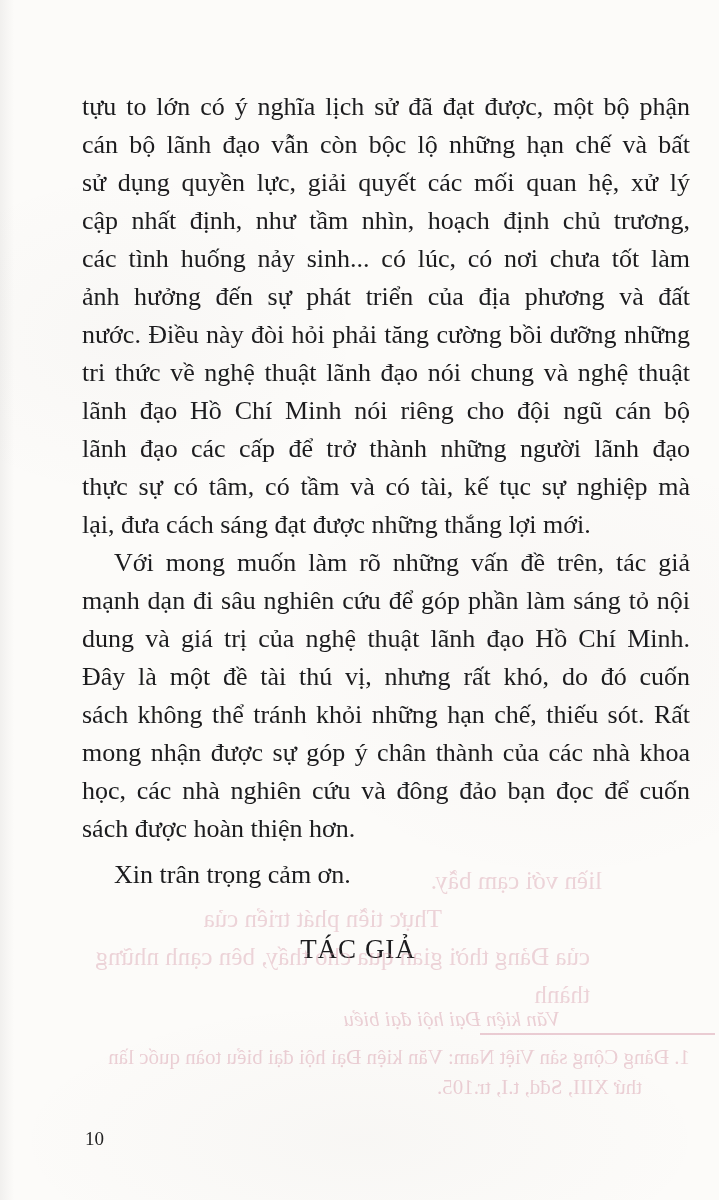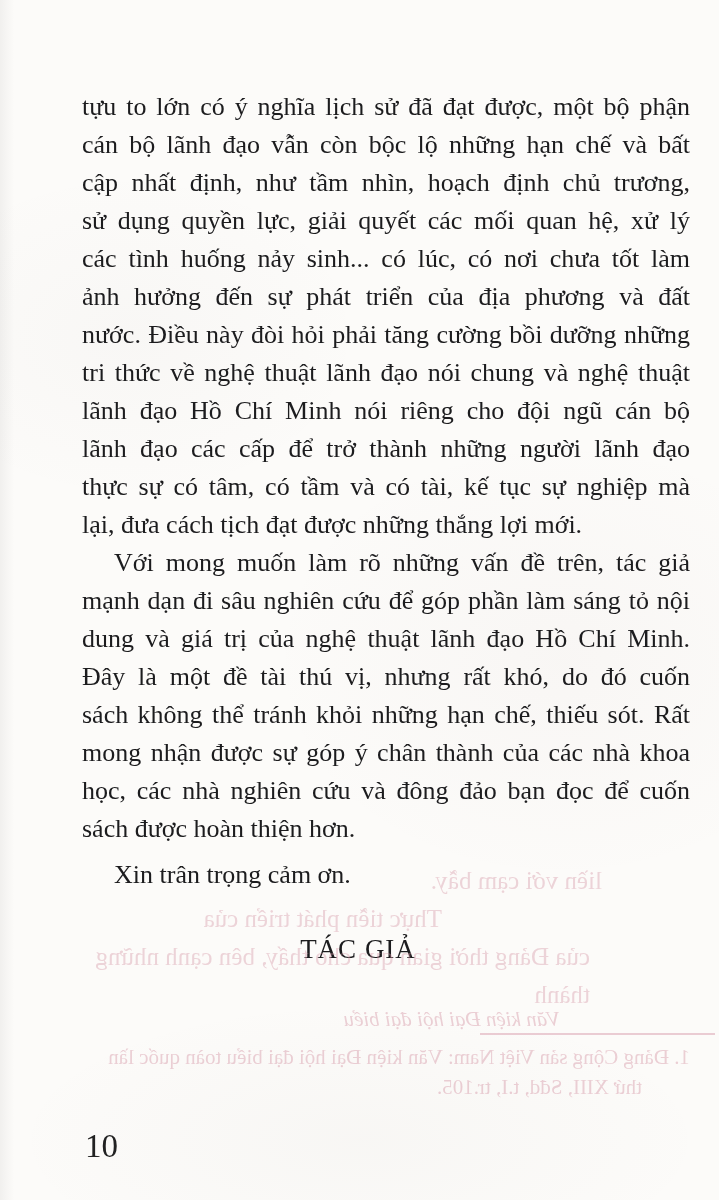--- a/index.html
+++ b/index.html
@@ -36,21 +36,21 @@
     margin-top: 36px;
     text-align: center;
     padding-right: 56px;
     font-size: 27px;
     letter-spacing: 1px;
   }
   .page-number {
     position: absolute;
     top: 1128px;
     left: 85px;
-    font-size: 33px;
+    font-size: 19px;
     color: #222;
   }
   
   .ghost {
     position: absolute;
     transform: scaleX(-1);
     color: #d493a3;
     opacity: 0.38;
     filter: blur(0.7px);
     font-size: 25px;
@@ -76,30 +76,30 @@
 </head>
 <body>
 
 <div class="page">
 
   <div class="body-text">
 
     <div class="para p1">
       <div class="line j">tựu to lớn có ý nghĩa lịch sử đã đạt được, một bộ phận</div>
       <div class="line j">cán bộ lãnh đạo vẫn còn bộc lộ những hạn chế và bất</div>
+      <div class="line j">sử dụng quyền lực, giải quyết các mối quan hệ, xử lý</div>
       <div class="line j">cập nhất định, như tầm nhìn, hoạch định chủ trương,</div>
-      <div class="line j">sử dụng quyền lực, giải quyết các mối quan hệ, xử lý</div>
       <div class="line j">các tình huống nảy sinh... có lúc, có nơi chưa tốt làm</div>
       <div class="line j">ảnh hưởng đến sự phát triển của địa phương và đất</div>
       <div class="line j">nước. Điều này đòi hỏi phải tăng cường bồi dưỡng những</div>
       <div class="line j">tri thức về nghệ thuật lãnh đạo nói chung và nghệ thuật</div>
       <div class="line j">lãnh đạo Hồ Chí Minh nói riêng cho đội ngũ cán bộ</div>
       <div class="line j">lãnh đạo các cấp để trở thành những người lãnh đạo</div>
       <div class="line j">thực sự có tâm, có tầm và có tài, kế tục sự nghiệp mà</div>
-      <div class="line">lại, đưa cách tịch đạt được những thắng lợi mới.</div>
+      <div class="line">lại, đưa cách sáng đạt được những thắng lợi mới.</div>
     </div>
 
     <div class="para p2">
       <div class="line j ind">Với mong muốn làm rõ những vấn đề trên, tác giả</div>
       <div class="line j">mạnh dạn đi sâu nghiên cứu để góp phần làm sáng tỏ nội</div>
       <div class="line j">dung và giá trị của nghệ thuật lãnh đạo Hồ Chí Minh.</div>
       <div class="line j">Đây là một đề tài thú vị, nhưng rất khó, do đó cuốn</div>
       <div class="line j">sách không thể tránh khỏi những hạn chế, thiếu sót. Rất</div>
       <div class="line j">mong nhận được sự góp ý chân thành của các nhà khoa</div>
       <div class="line j">học, các nhà nghiên cứu và đông đảo bạn đọc để cuốn</div>

